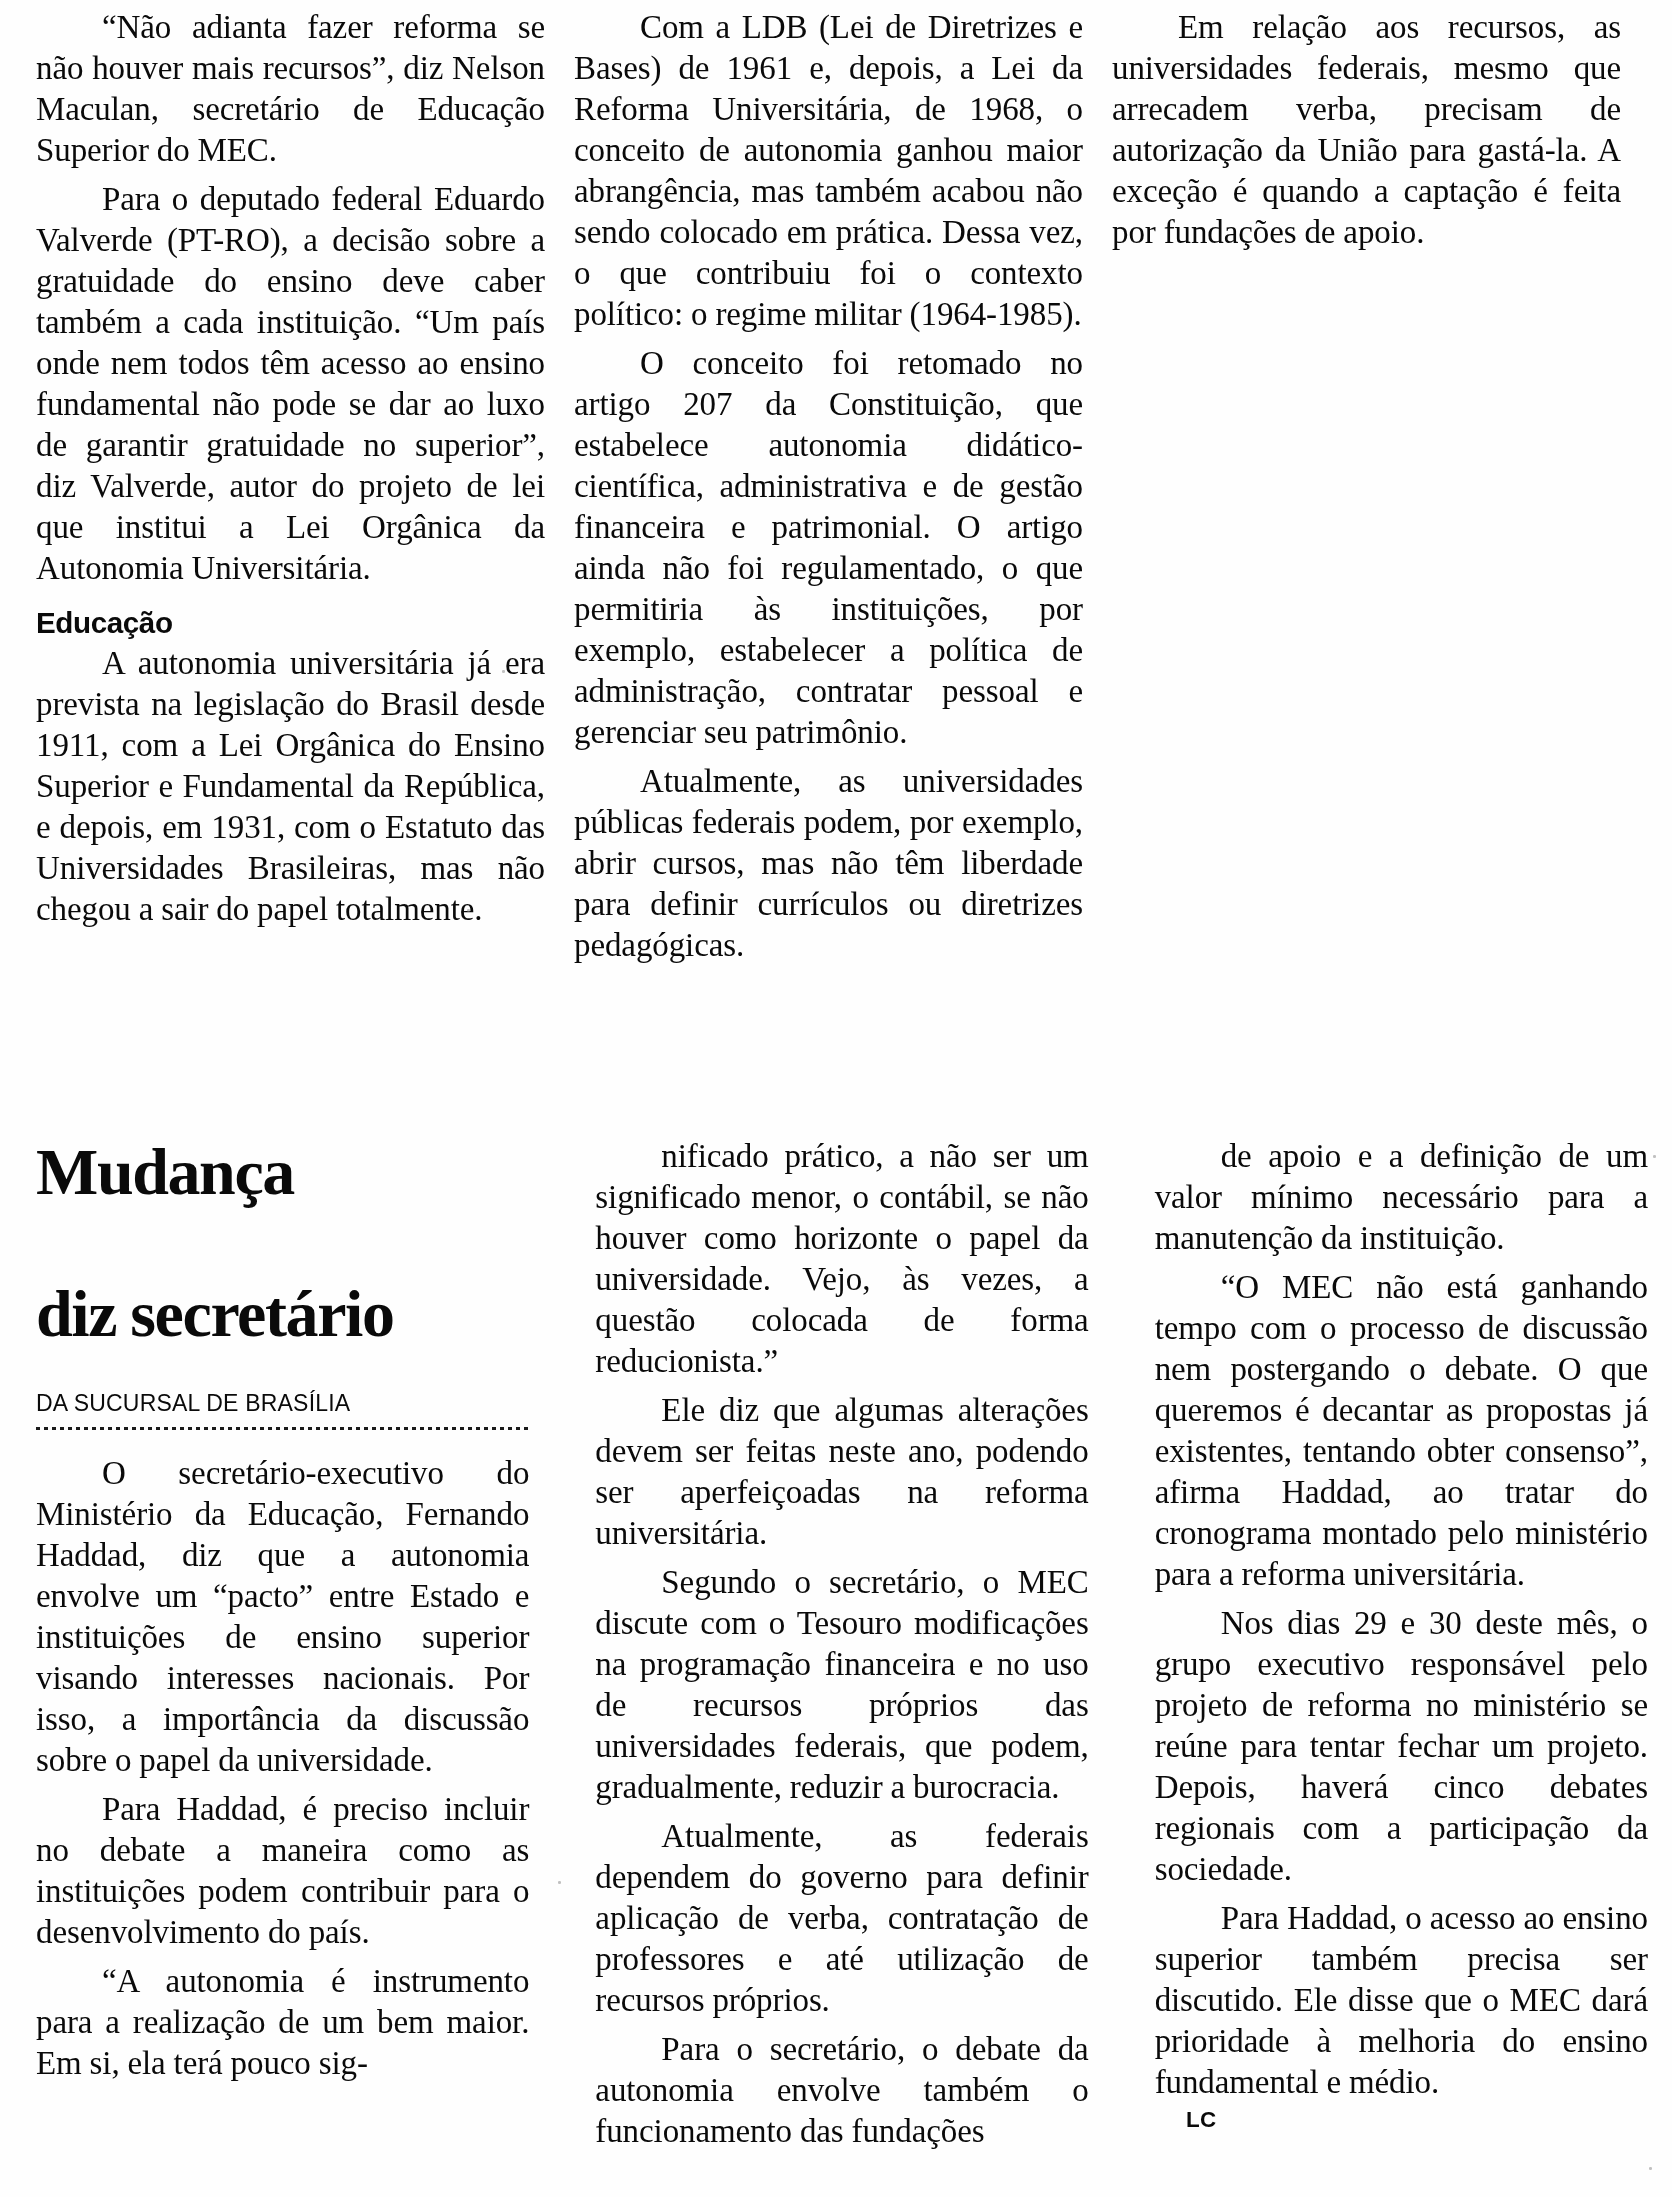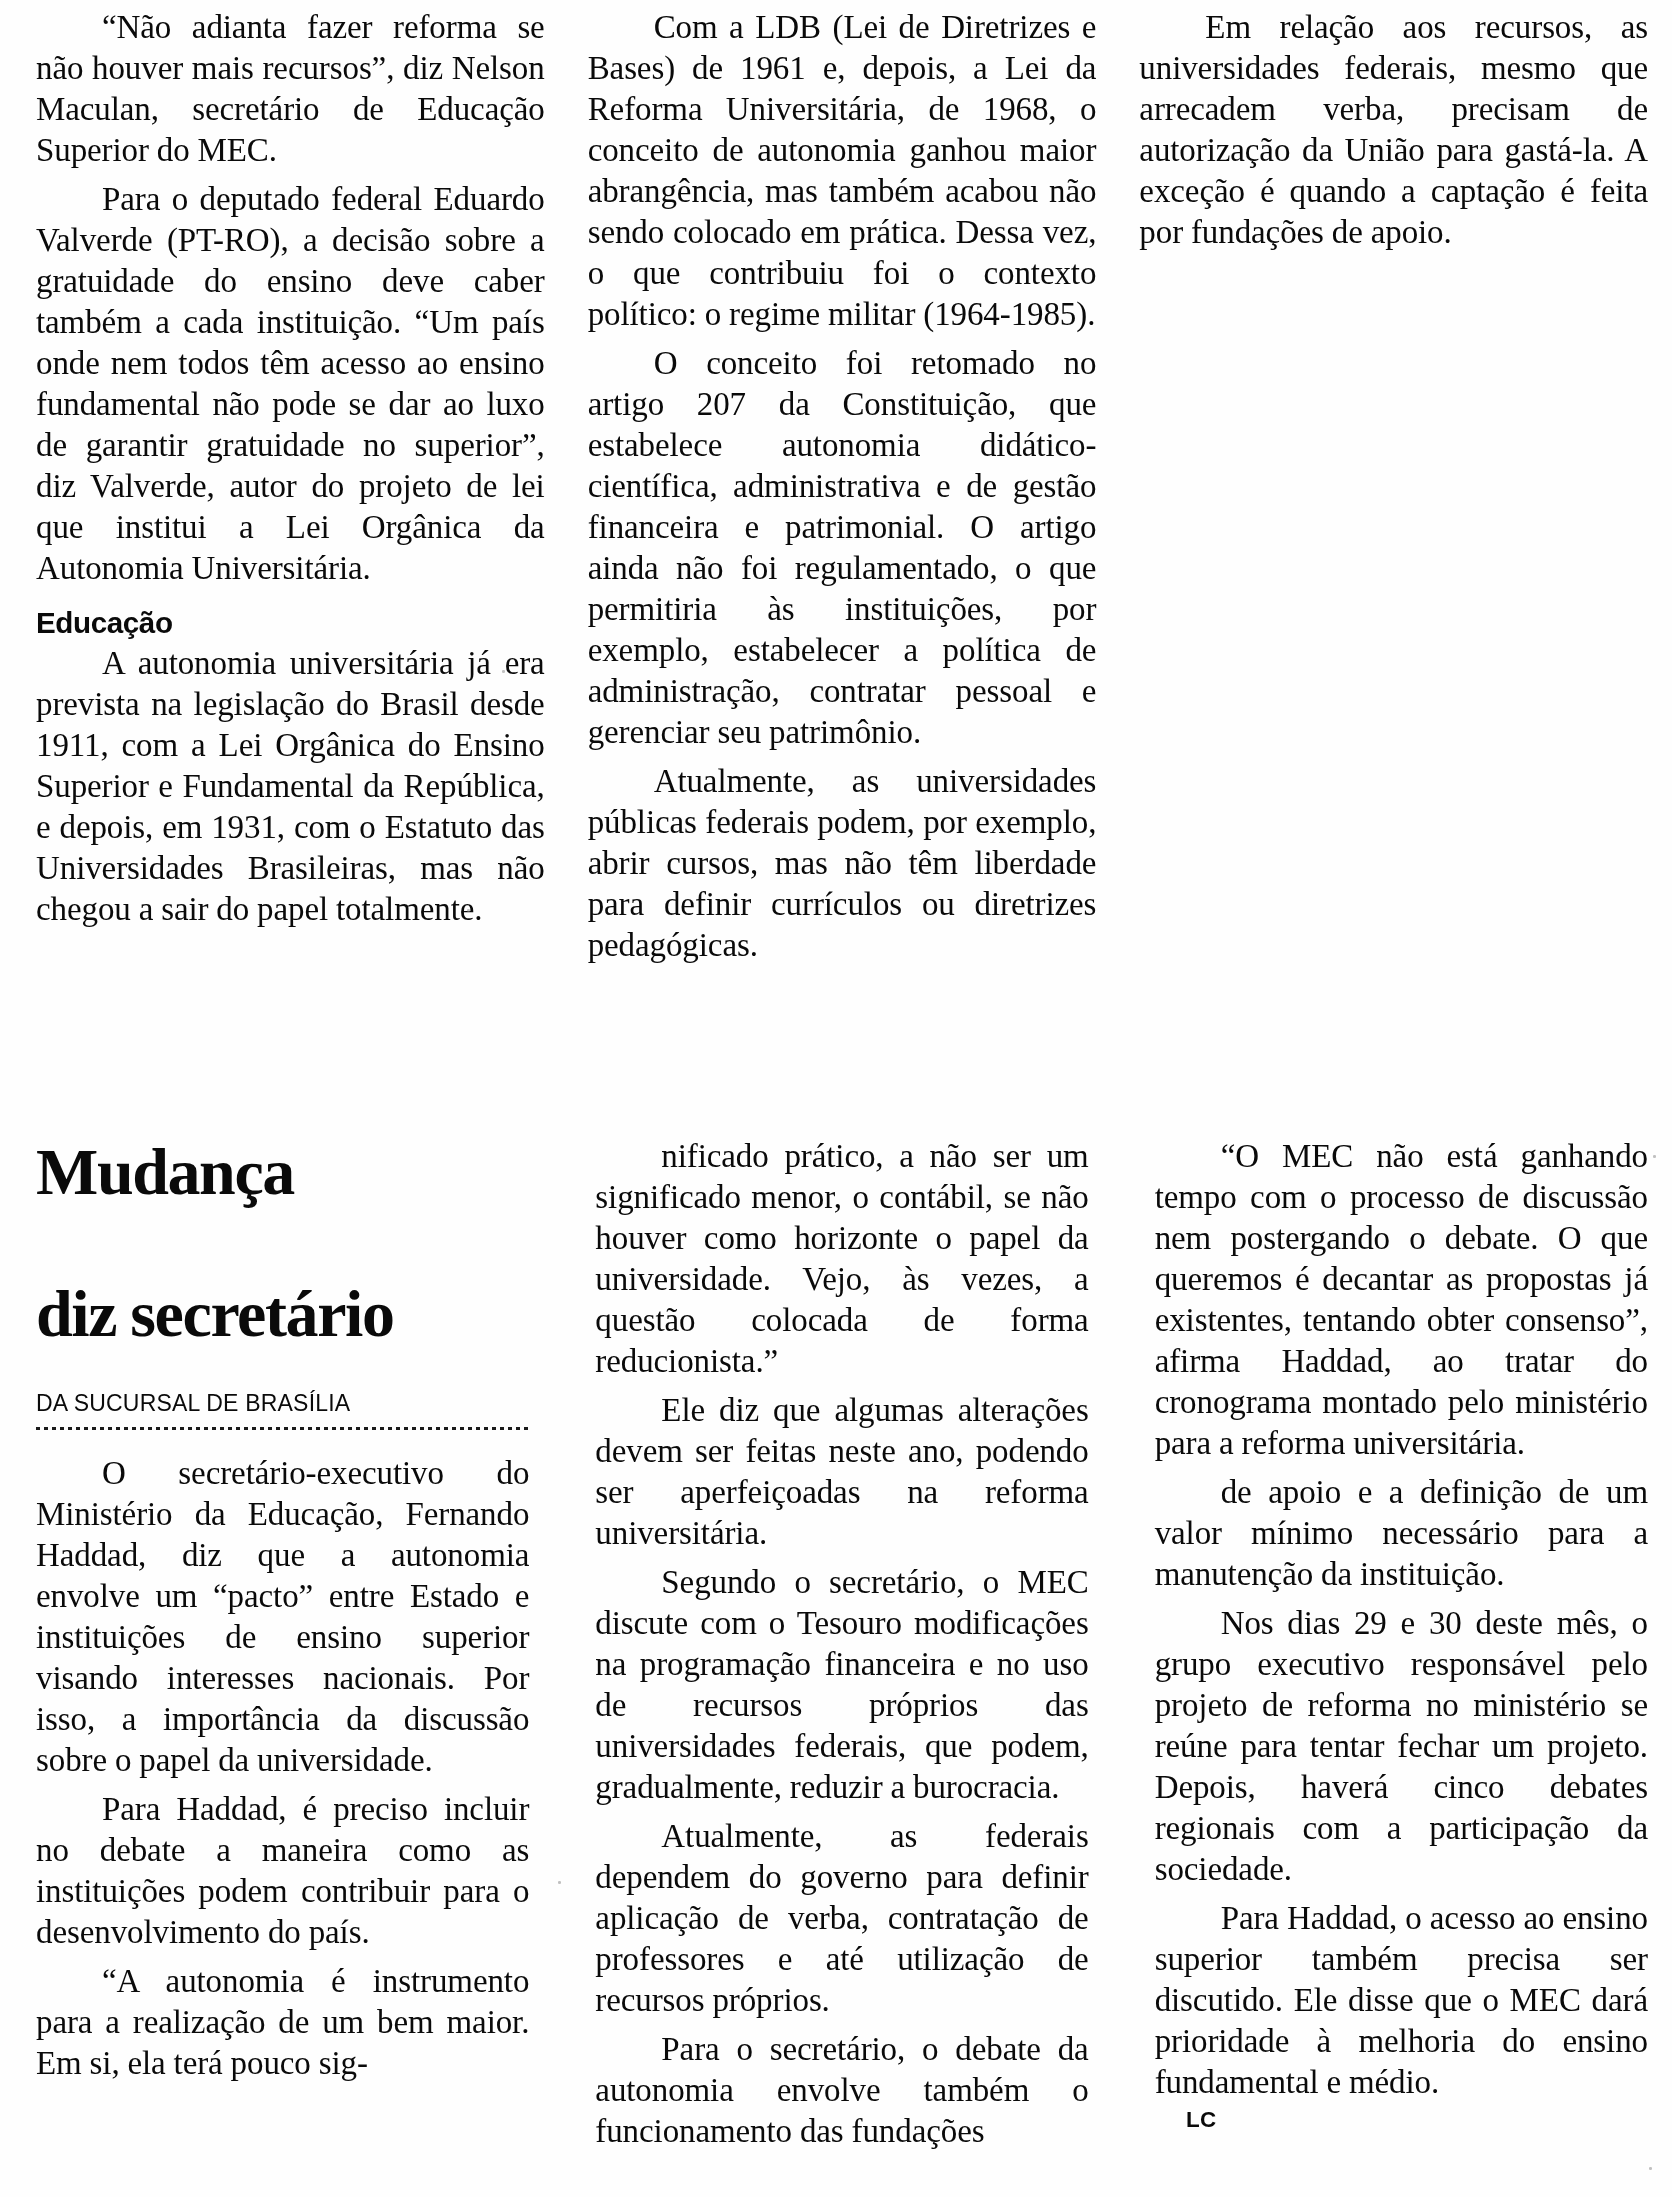--- a/index.html
+++ b/index.html
@@ -24,21 +24,21 @@
     background: #fefefe;
   }
 
   
   .article-top {
     position: absolute;
     top: 7.2px;
     left: 36px;
     width: 1612px;
     display: flex;
-    gap: 43px;
+    gap: 29px;
   }
   .article-top .col {
     width: 509px;
   }
 
   
   .article-bottom {
     position: absolute;
     top: 1136px;
     left: 36px;
@@ -162,22 +162,22 @@
 
     <div class="col">
       <p class="body">nificado prático, a não ser um significado menor, o contábil, se não houver como horizonte o papel da universidade. Vejo, às vezes, a questão colocada de forma reducionista.”</p>
       <p class="body">Ele diz que algumas alterações devem ser feitas neste ano, podendo ser aperfeiçoadas na reforma universitária.</p>
       <p class="body">Segundo o secretário, o MEC discute com o Tesouro modificações na programação financeira e no uso de recursos próprios das universidades federais, que podem, gradualmente, reduzir a burocracia.</p>
       <p class="body">Atualmente, as federais dependem do governo para definir aplicação de verba, contratação de professores e até utilização de recursos próprios.</p>
       <p class="body">Para o secretário, o debate da autonomia envolve também o funcionamento das fundações</p>
     </div>
 
     <div class="col">
+      <p class="body">de apoio e a definição de um valor mínimo necessário para a manutenção da instituição.</p>
       <p class="body">“O MEC não está ganhando tempo com o processo de discussão nem postergando o debate. O que queremos é decantar as propostas já existentes, tentando obter consenso”, afirma Haddad, ao tratar do cronograma montado pelo ministério para a reforma universitária.</p>
-      <p class="body">de apoio e a definição de um valor mínimo necessário para a manutenção da instituição.</p>
       <p class="body">Nos dias 29 e 30 deste mês, o grupo executivo responsável pelo projeto de reforma no ministério se reúne para tentar fechar um projeto. Depois, haverá cinco debates regionais com a participação da sociedade.</p>
       <p class="body">Para Haddad, o acesso ao ensino superior também precisa ser discutido. Ele disse que o MEC dará prioridade à melhoria do ensino fundamental e médio.</p>
       <p class="signoff">LC</p>
     </div>
 
   </div>
 
   <span class="speckle" style="left:502px;top:670px;"></span>
   <span class="speckle" style="left:1058px;top:269px;"></span>
   <span class="speckle" style="left:467px;top:909px;"></span>

